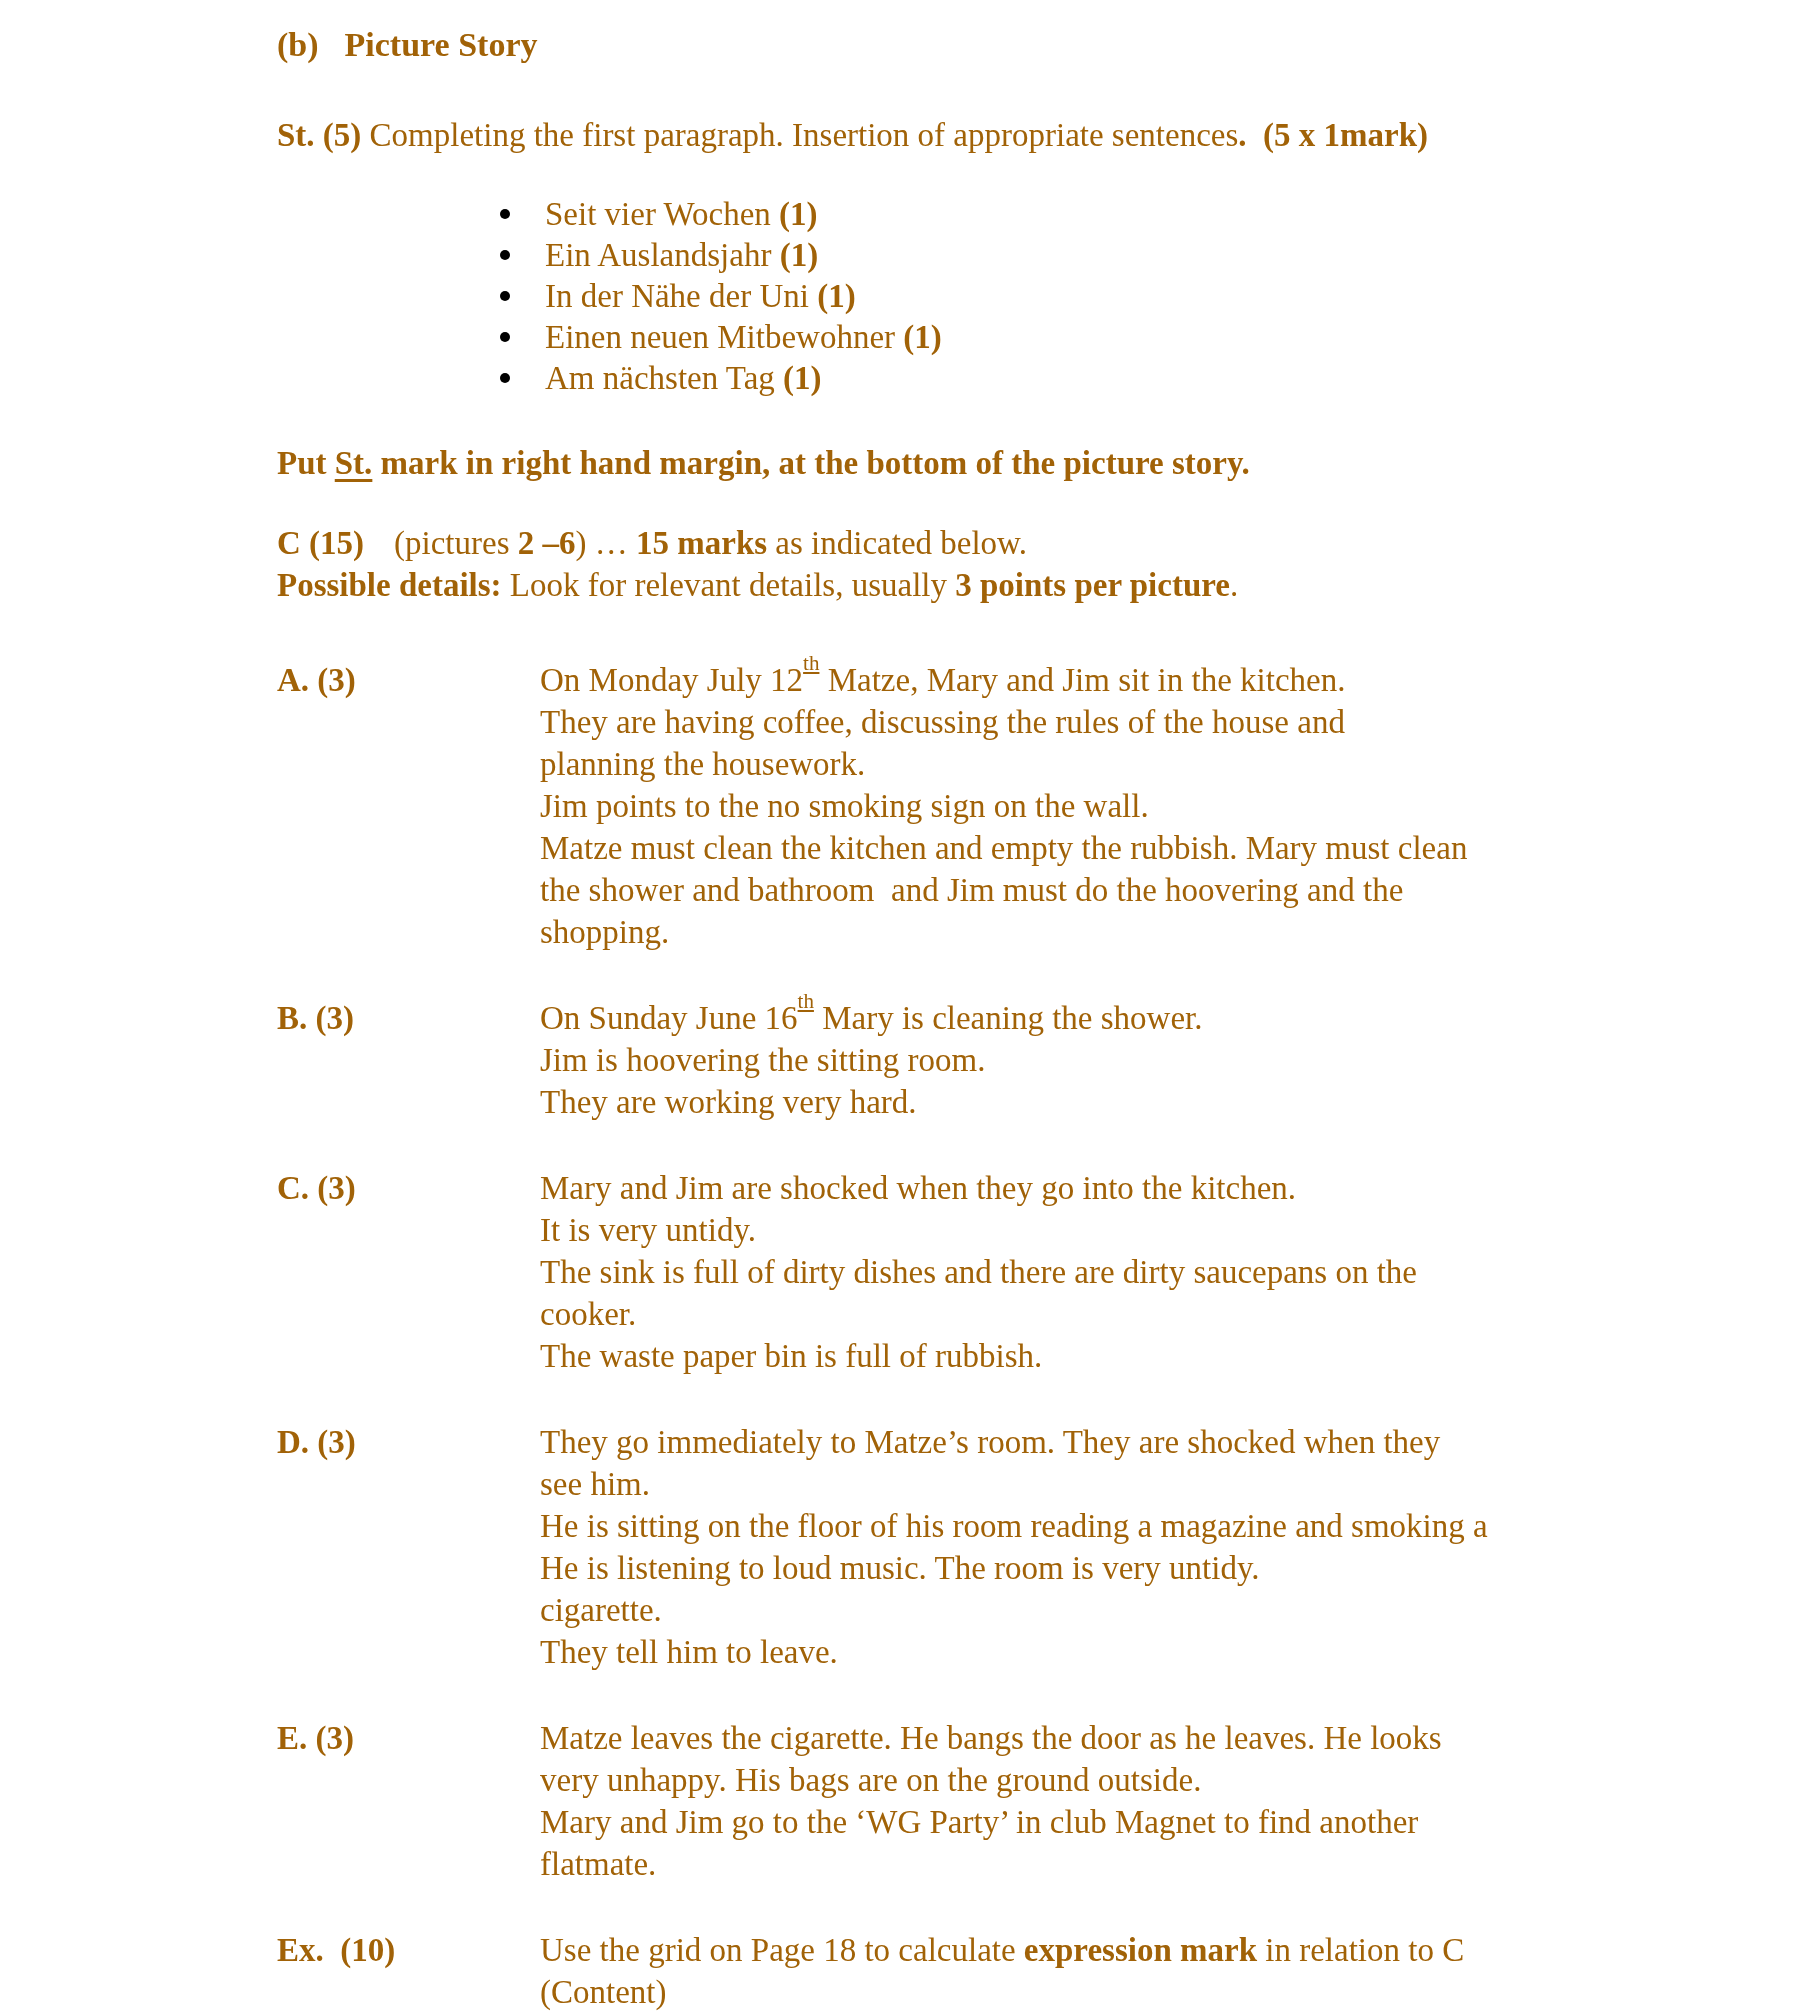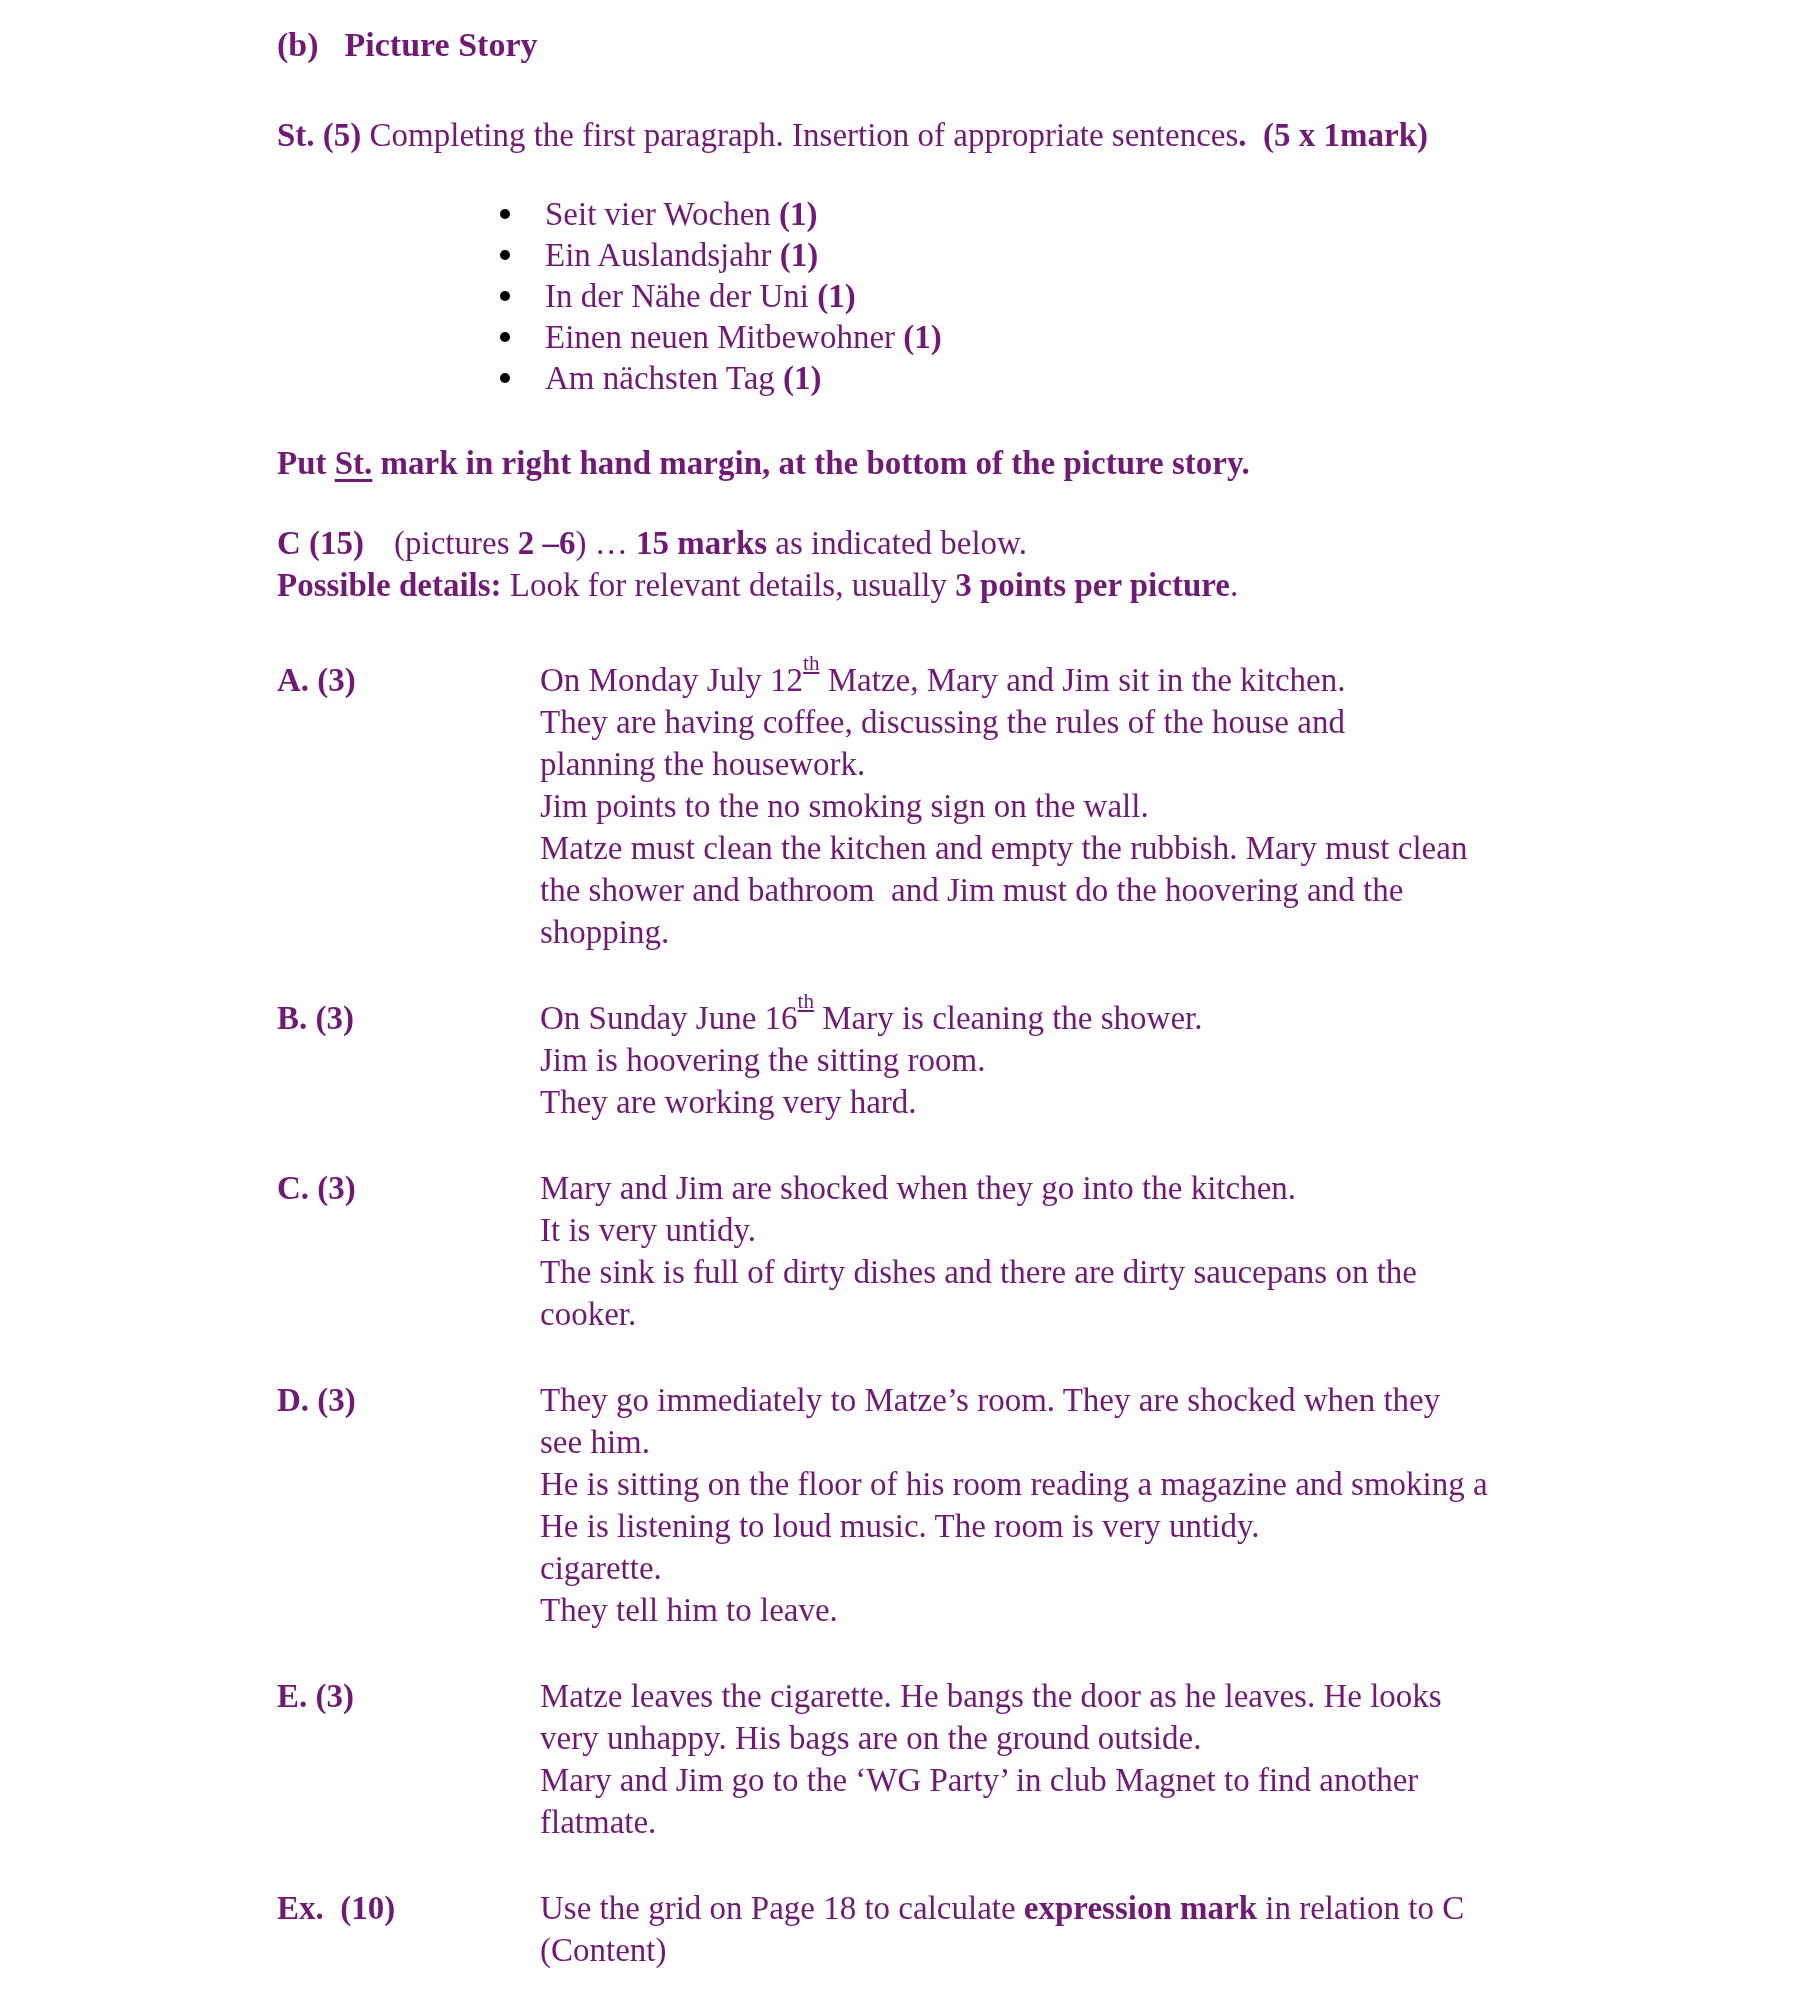--- a/index.html
+++ b/index.html
@@ -2,21 +2,21 @@
 <html><head>
 <meta charset="utf-8">
 <style>
   html, body { margin: 0; padding: 0; background: #ffffff; }
   .page {
     position: relative;
     box-sizing: border-box;
     width: 1818px;
     height: 2015px;
     background: #ffffff;
-    color: #701a75;
+    color: #a16207;
     padding: 24px 120px 0 277px;
     font-family: "Liberation Serif", "DejaVu Serif", serif;
     font-size: 33px;
     line-height: 42px;
     overflow: hidden;
   }
   .b { font-weight: bold; }
   .doc-heading {
     font-weight: bold;
     font-size: 34px;
@@ -114,20 +114,21 @@
     </div>
   </div>
 
   <div class="section">
     <div class="section-label">C. (3)</div>
     <div class="section-body">
       <div class="line">Mary and Jim are shocked when they go into the kitchen.</div>
       <div class="line">It is very untidy.</div>
       <div class="line">The sink is full of dirty dishes and there are dirty saucepans on the</div>
       <div class="line">cooker.</div>
+      <div class="line">The waste paper bin is full of rubbish.</div>
     </div>
   </div>
 
   <div class="section">
     <div class="section-label">D. (3)</div>
     <div class="section-body">
       <div class="line">They go immediately to Matze’s room. They are shocked when they</div>
       <div class="line">see him.</div>
       <div class="line">He is sitting on the floor of his room reading a magazine and smoking a</div>
       <div class="line">He is listening to loud music. The room is very untidy.</div>

